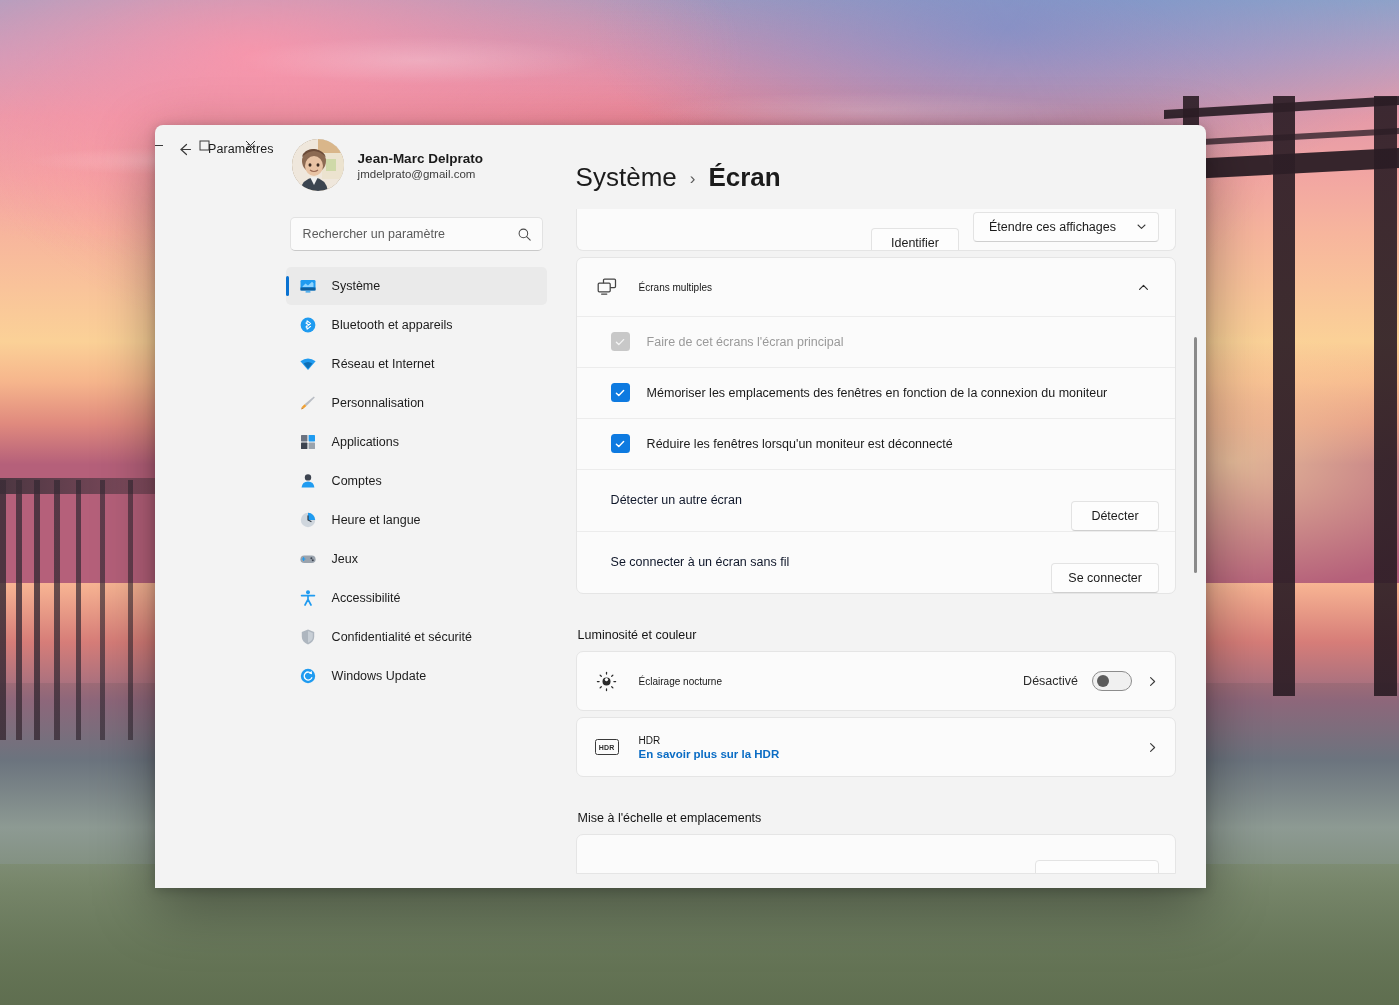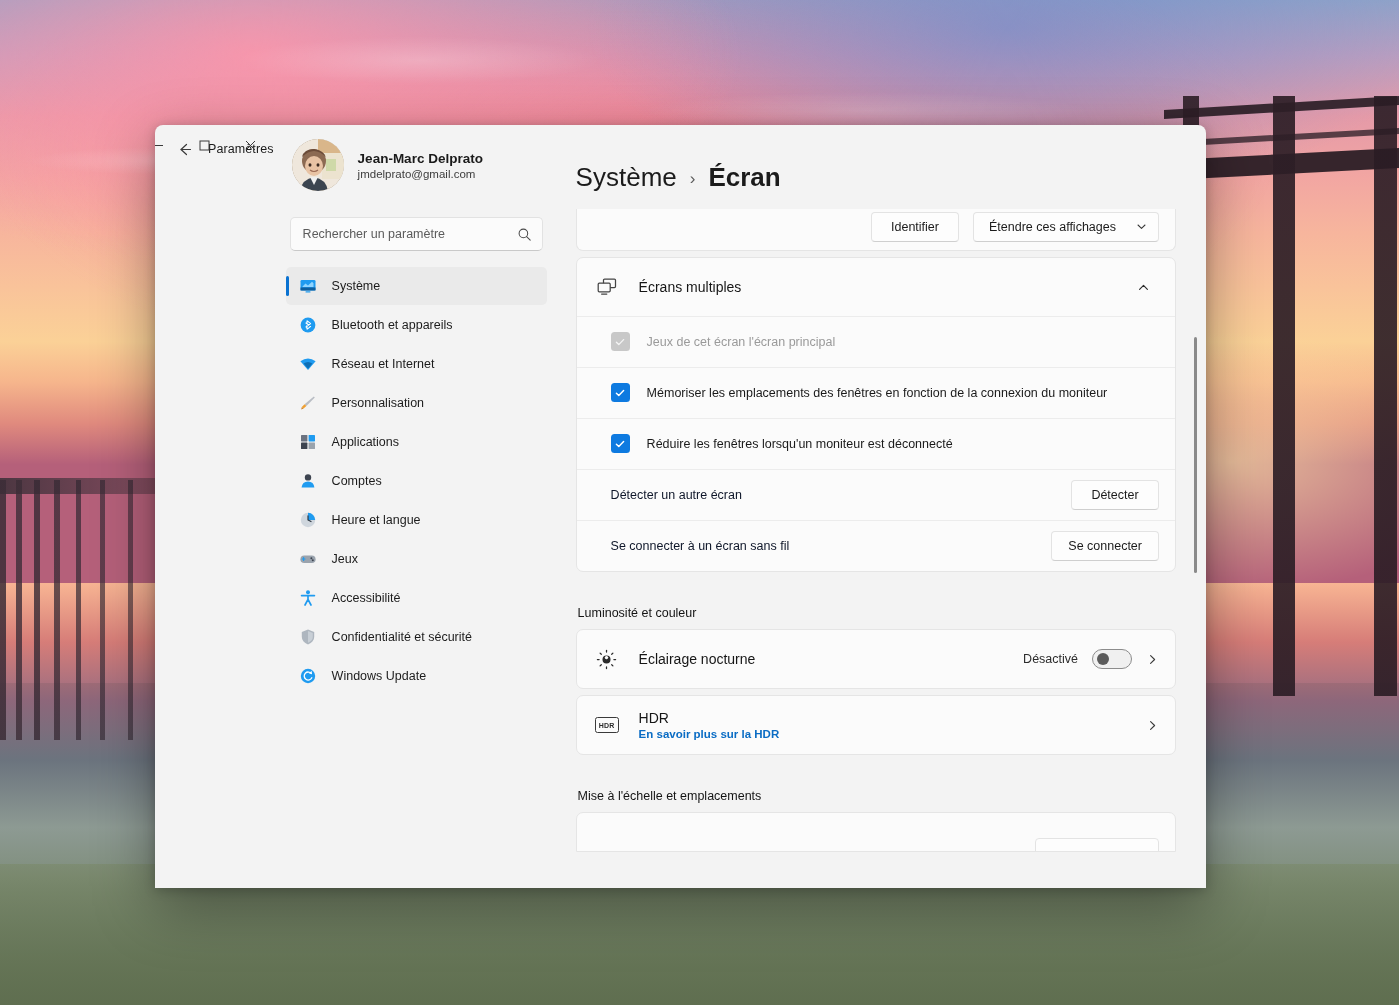--- a/index.html
+++ b/index.html
@@ -219,21 +219,21 @@
     display: flex; align-items: center; justify-content: flex-end;
     padding: 0 16px 6px 16px; gap: 14px;
     background: #fbfbfb;
   }
   .btn {
     height: 30px; min-width: 88px; padding: 0 16px;
     background: #fdfdfd; border: 1px solid #e3e3e3;
     border-bottom-color: #cfcfcf;
     border-radius: 4px; font-size: 12.5px; color: #1b1b1b;
     font-family: "Liberation Sans", sans-serif;
-    cursor: pointer; display: flex; align-items: center; justify-content: center;
+    cursor: pointer; display: flex; align-items: center; justify-content: center; margin-top: 32px;
   }
   .dropdown {
     height: 30px; padding: 0 11px 0 15px; min-width: 186px;
     background: #fdfdfd; border: 1px solid #e3e3e3;
     border-bottom-color: #cfcfcf; border-radius: 4px;
     display: flex; align-items: center; justify-content: space-between;
     gap: 12px; font-size: 12.5px; color: #1b1b1b; cursor: pointer;
   }
 
   
@@ -241,21 +241,21 @@
     display: flex; align-items: center;
     padding: 0 16px; min-height: 58px;
     position: relative;
   }
   .row-ico {
     width: 28px; flex: 0 0 28px; margin-right: 18px;
     display: flex; align-items: center; justify-content: center;
     color: #444;
   }
   .row-text { flex: 1; min-width: 0; display: flex; flex-direction: column; gap: 2px; }
-  .row-title { font-size: 14px; color: #161616; }
+  .row-title { font-size: 10px; color: #161616; }
   .row-sub { font-size: 11.5px; color: #5c5c5c; }
   .row-link { font-size: 11.5px; color: #0a6cc4; font-weight: bold; cursor: pointer; }
   .row-right { display: flex; align-items: center; gap: 14px; margin-left: 14px; }
   .row-value { font-size: 12.5px; color: #2b2b2b; }
   .chevron { color: #3c3c3c; display: flex; align-items: center; cursor: pointer; }
   .expander { width: 32px; height: 32px; display: flex; align-items: center;
               justify-content: center; border-radius: 4px; cursor: pointer; color: #2b2b2b; }
 
   
   .cb-row {
@@ -590,21 +590,21 @@
                 </div>
               </div>
             </div>
 
             <div class="cb-row disabled">
               <span class="cb disabled checked">
                 <svg width="12" height="12" viewBox="0 0 12 12" fill="none">
                   <path d="M2.4 6.2 L4.8 8.6 L9.6 3.6" stroke="#f4f4f4" stroke-width="1.35" stroke-linecap="round" stroke-linejoin="round"></path>
                 </svg>
               </span>
-              <span class="cb-label">Jeux de cet écran l'écran principal</span>
+              <span class="cb-label">Faire de cet écrans l'écran principal</span>
             </div>
 
             <div class="cb-row">
               <span class="cb checked">
                 <svg width="12" height="12" viewBox="0 0 12 12" fill="none">
                   <path d="M2.4 6.2 L4.8 8.6 L9.6 3.6" stroke="#fff" stroke-width="1.45" stroke-linecap="round" stroke-linejoin="round"></path>
                 </svg>
               </span>
               <span class="cb-label">Mémoriser les emplacements des fenêtres en fonction de la connexion du moniteur</span>
             </div>

